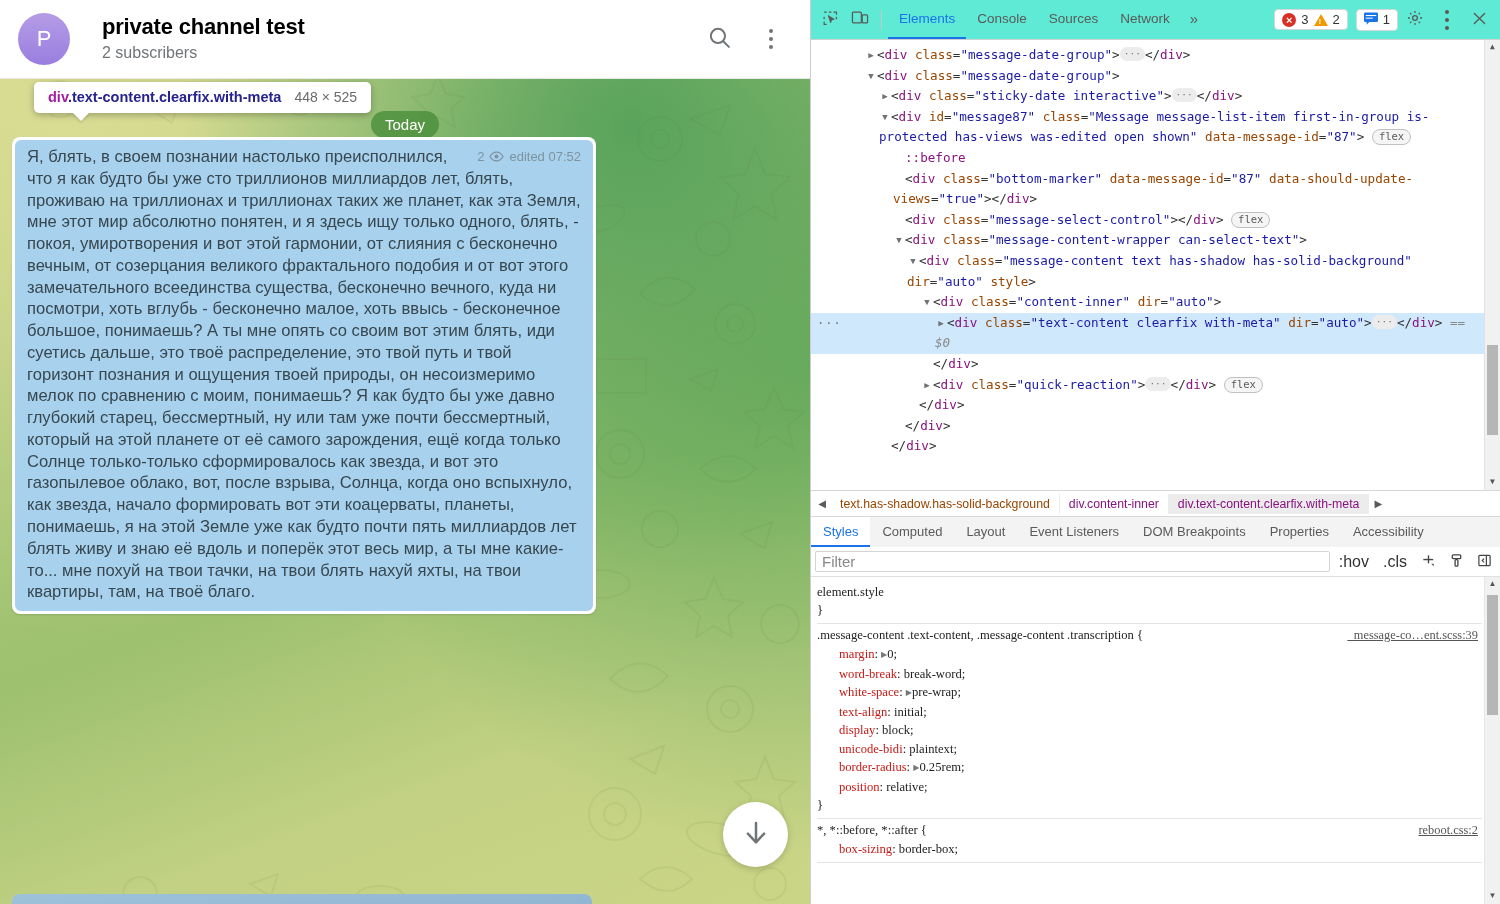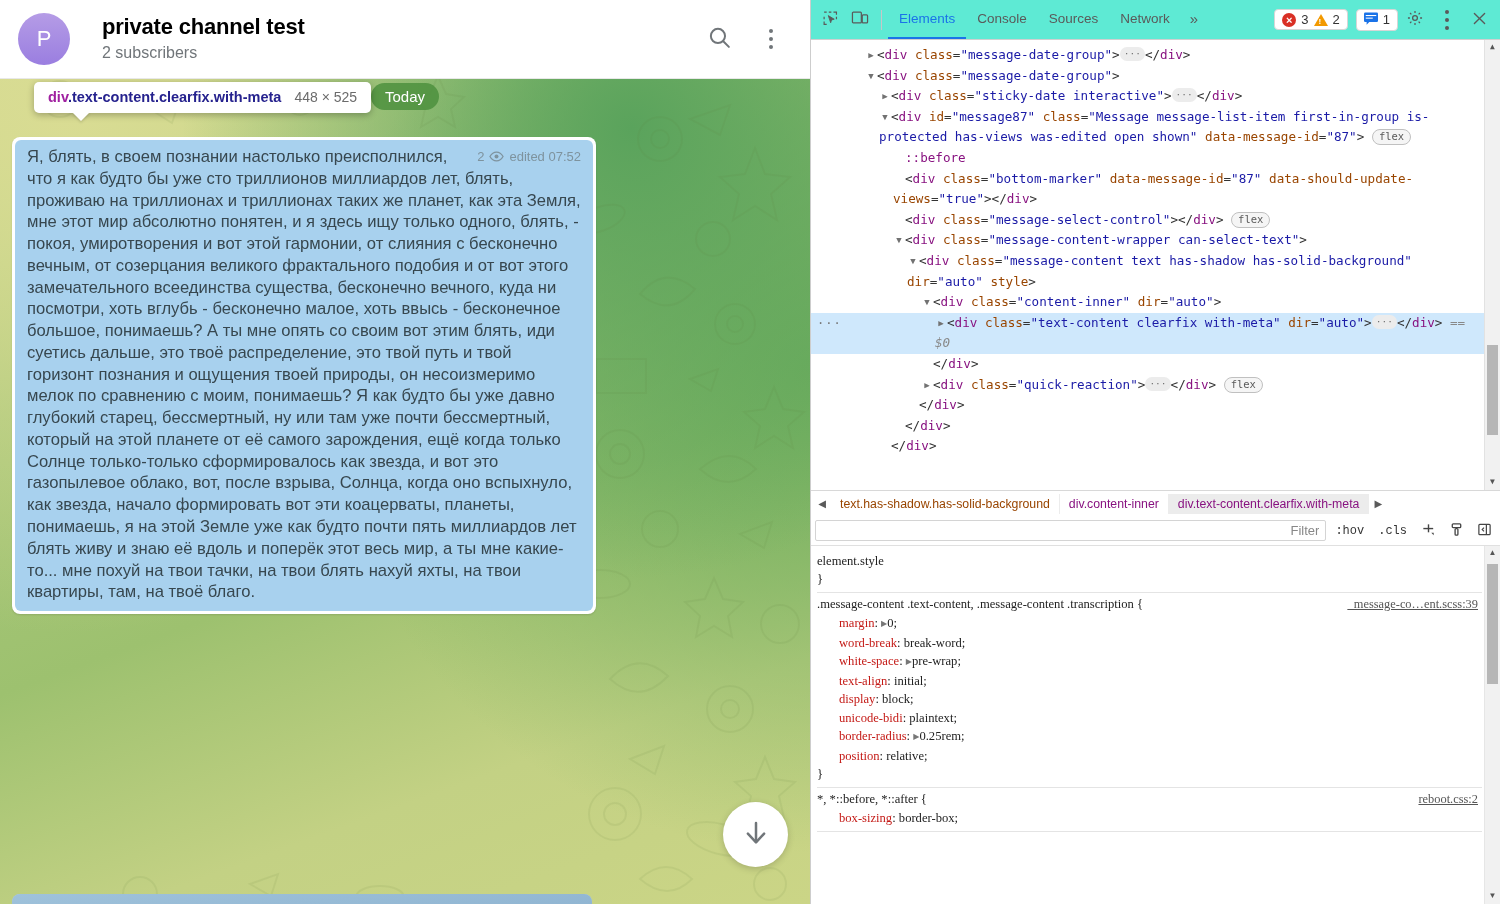--- a/index.html
+++ b/index.html
@@ -47,21 +47,21 @@
   }
   .tg-pattern{
     position:absolute;inset:0;opacity:.17;
     background-image:
       radial-gradient(circle at 12% 12%, rgba(255,255,255,0) 0, rgba(255,255,255,0) 100%);
   }
   .tg-pattern svg{position:absolute;inset:0;width:100%;height:100%;}
 
   
   .today-chip{
-    position:absolute;top:4px;left:50%;transform:translateX(-50%);
+    position:absolute;top:32px;left:50%;transform:translateX(-50%);
     background:rgba(74,143,60,.82);color:#fff;border-radius:14px;
     padding:5px 14px;font-size:15px;font-weight:500;z-index:3;white-space:nowrap;
   }
 
   
   .msg-wrap{position:absolute;left:12px;top:58px;width:584px;z-index:4;}
   .bubble{
     background:#fff;border-radius:8px;padding:3px;box-sizing:border-box;
     box-shadow:0 1px 2px rgba(0,0,0,.12);
   }
@@ -210,26 +210,25 @@
     display:flex;align-items:center;padding:0 12px;font-size:13px;color:#5a5a5a;cursor:pointer;
     border-bottom:2px solid transparent;box-sizing:border-box;white-space:nowrap;
   }
   .st-tab.active{color:#1a73e8;border-bottom-color:#1a73e8;background:#fff;}
   .filter-row{
     flex:0 0 30px;display:flex;align-items:center;border-bottom:1px solid #e0e0e0;background:#fff;
     padding:0 4px;box-sizing:border-box;gap:4px;
   }
   .filter-input{
     flex:1 1 auto;border:1px solid #d4d4d4;border-radius:2px;height:21px;
-    font-size:13px;color:#777;padding:0 6px;box-sizing:border-box;outline:none;background:#fff;
+    font-size:15px;color:#777;padding:0 6px;box-sizing:border-box;outline:none;background:#fff;
     font-family:"Liberation Sans",sans-serif;
-    text-align:right;
   }
   .filter-input::placeholder{color:#888;}
-  .ftool{font-family:Liberation Mono, monospace;font-size:12px;color:#333;
+  .ftool{font-family:Liberation Sans, sans-serif;font-size:16px;color:#333;
          padding:0 5px;cursor:pointer;}
   .fic{width:24px;height:22px;display:flex;align-items:center;justify-content:center;color:#5a5a5a;cursor:pointer;}
   .css-area{
     flex:1 1 auto;position:relative;overflow:hidden;background:#fff;
     font-family:Liberation Serif, serif;
     font-size:12.6px;line-height:18.2px;color:#222;
   }
   .css-scroll{position:absolute;inset:0;padding:4px 18px 0 6px;box-sizing:border-box;overflow:hidden;}
   .rule{border-bottom:1px solid #e4e4e4;padding:2px 0 4px 0;position:relative;}
   .sel{color:#222;}
@@ -455,20 +454,29 @@
     </div>
 
     <div class="crumbs">
       <div class="crumb-arrow">◀</div>
       <div class="crumb">text.has-shadow.has-solid-background</div>
       <div class="crumb purple">div.content-inner</div>
       <div class="crumb cur">div.text-content.clearfix.with-meta</div>
       <div class="crumb-arrow">▶</div>
     </div>
 
+    <div class="styles-tabs">
+      <div class="st-tab active">Styles</div>
+      <div class="st-tab">Computed</div>
+      <div class="st-tab">Layout</div>
+      <div class="st-tab">Event Listeners</div>
+      <div class="st-tab">DOM Breakpoints</div>
+      <div class="st-tab">Properties</div>
+      <div class="st-tab">Accessibility</div>
+    </div>
 
     <div class="filter-row">
       <input class="filter-input" type="text" placeholder="Filter" style="">
       <span class="ftool">:hov</span>
       <span class="ftool">.cls</span>
       <span class="fic">
         <span>
           <svg width="15" height="15" viewBox="0 0 16 16" stroke="#444" stroke-width="1.5">
               <line x1="8" y1="2.5" x2="8" y2="11"></line>
               <line x1="2.5" y1="7" x2="13" y2="7"></line>

